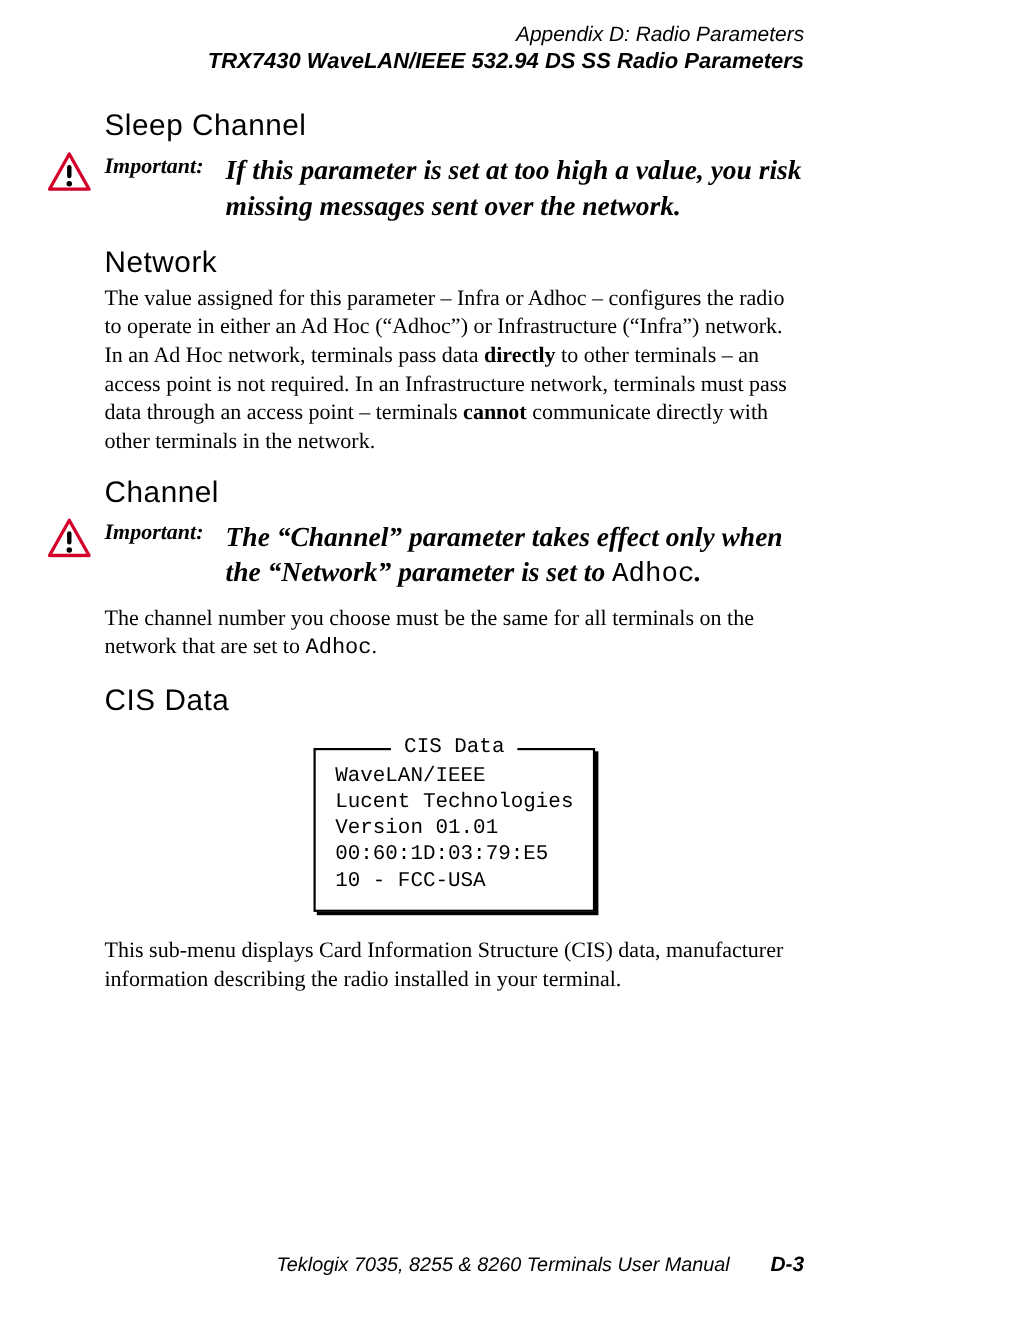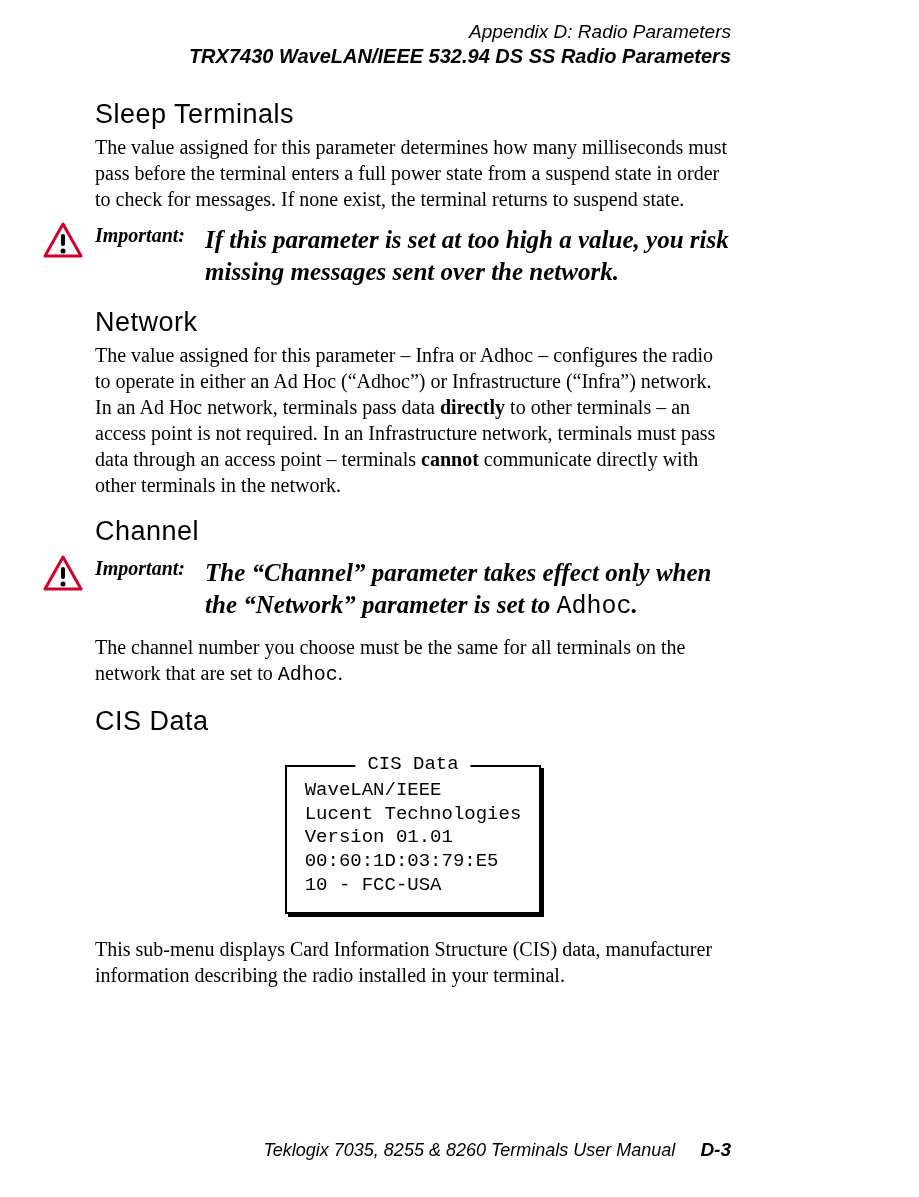--- a/index.html
+++ b/index.html
@@ -123,37 +123,36 @@
     position: absolute;
     bottom: 36px;
     right: 72px;
     font-family: Arial, Helvetica, sans-serif;
     font-style: italic;
     font-size: 18px;
   }
   .footer .pageno {
     font-weight: bold;
     font-style: italic;
-    margin-left: 20px;
+    margin-left: 32px;
     font-size: 19px;
   }
   b { font-weight: bold; }
 </style>
 </head>
 <body>
 
 <div class="page">
 
   <div class="header">
     <div class="appendix-line">Appendix  D:  Radio Parameters</div>
     <div class="section-line">TRX7430 WaveLAN/IEEE 532.94 DS SS Radio Parameters</div>
   </div>
 
-  <h2 class="subhead">Sleep Terminals</h2>
-  <p class="body">The value assigned for this parameter determines how many milliseconds must pass before the terminal enters a full power state from a suspend state in order to check for messages. If none exist, the terminal returns to suspend state.</p>
+  <h2 class="subhead">Sleep Channel</h2>
 
   <div class="important-block">
     <span class="warning-icon">
       <svg viewBox="0 0 40 36" width="40" height="36">
         <polygon points="20,2 38,34 2,34" fill="none" stroke="#d4002a" stroke-width="3" stroke-linejoin="round"></polygon>
         <rect x="18" y="12" width="4" height="12" rx="2" fill="#000"></rect>
         <circle cx="20" cy="29" r="2.5" fill="#000"></circle>
       </svg>
     </span>
     <div class="important-row">

